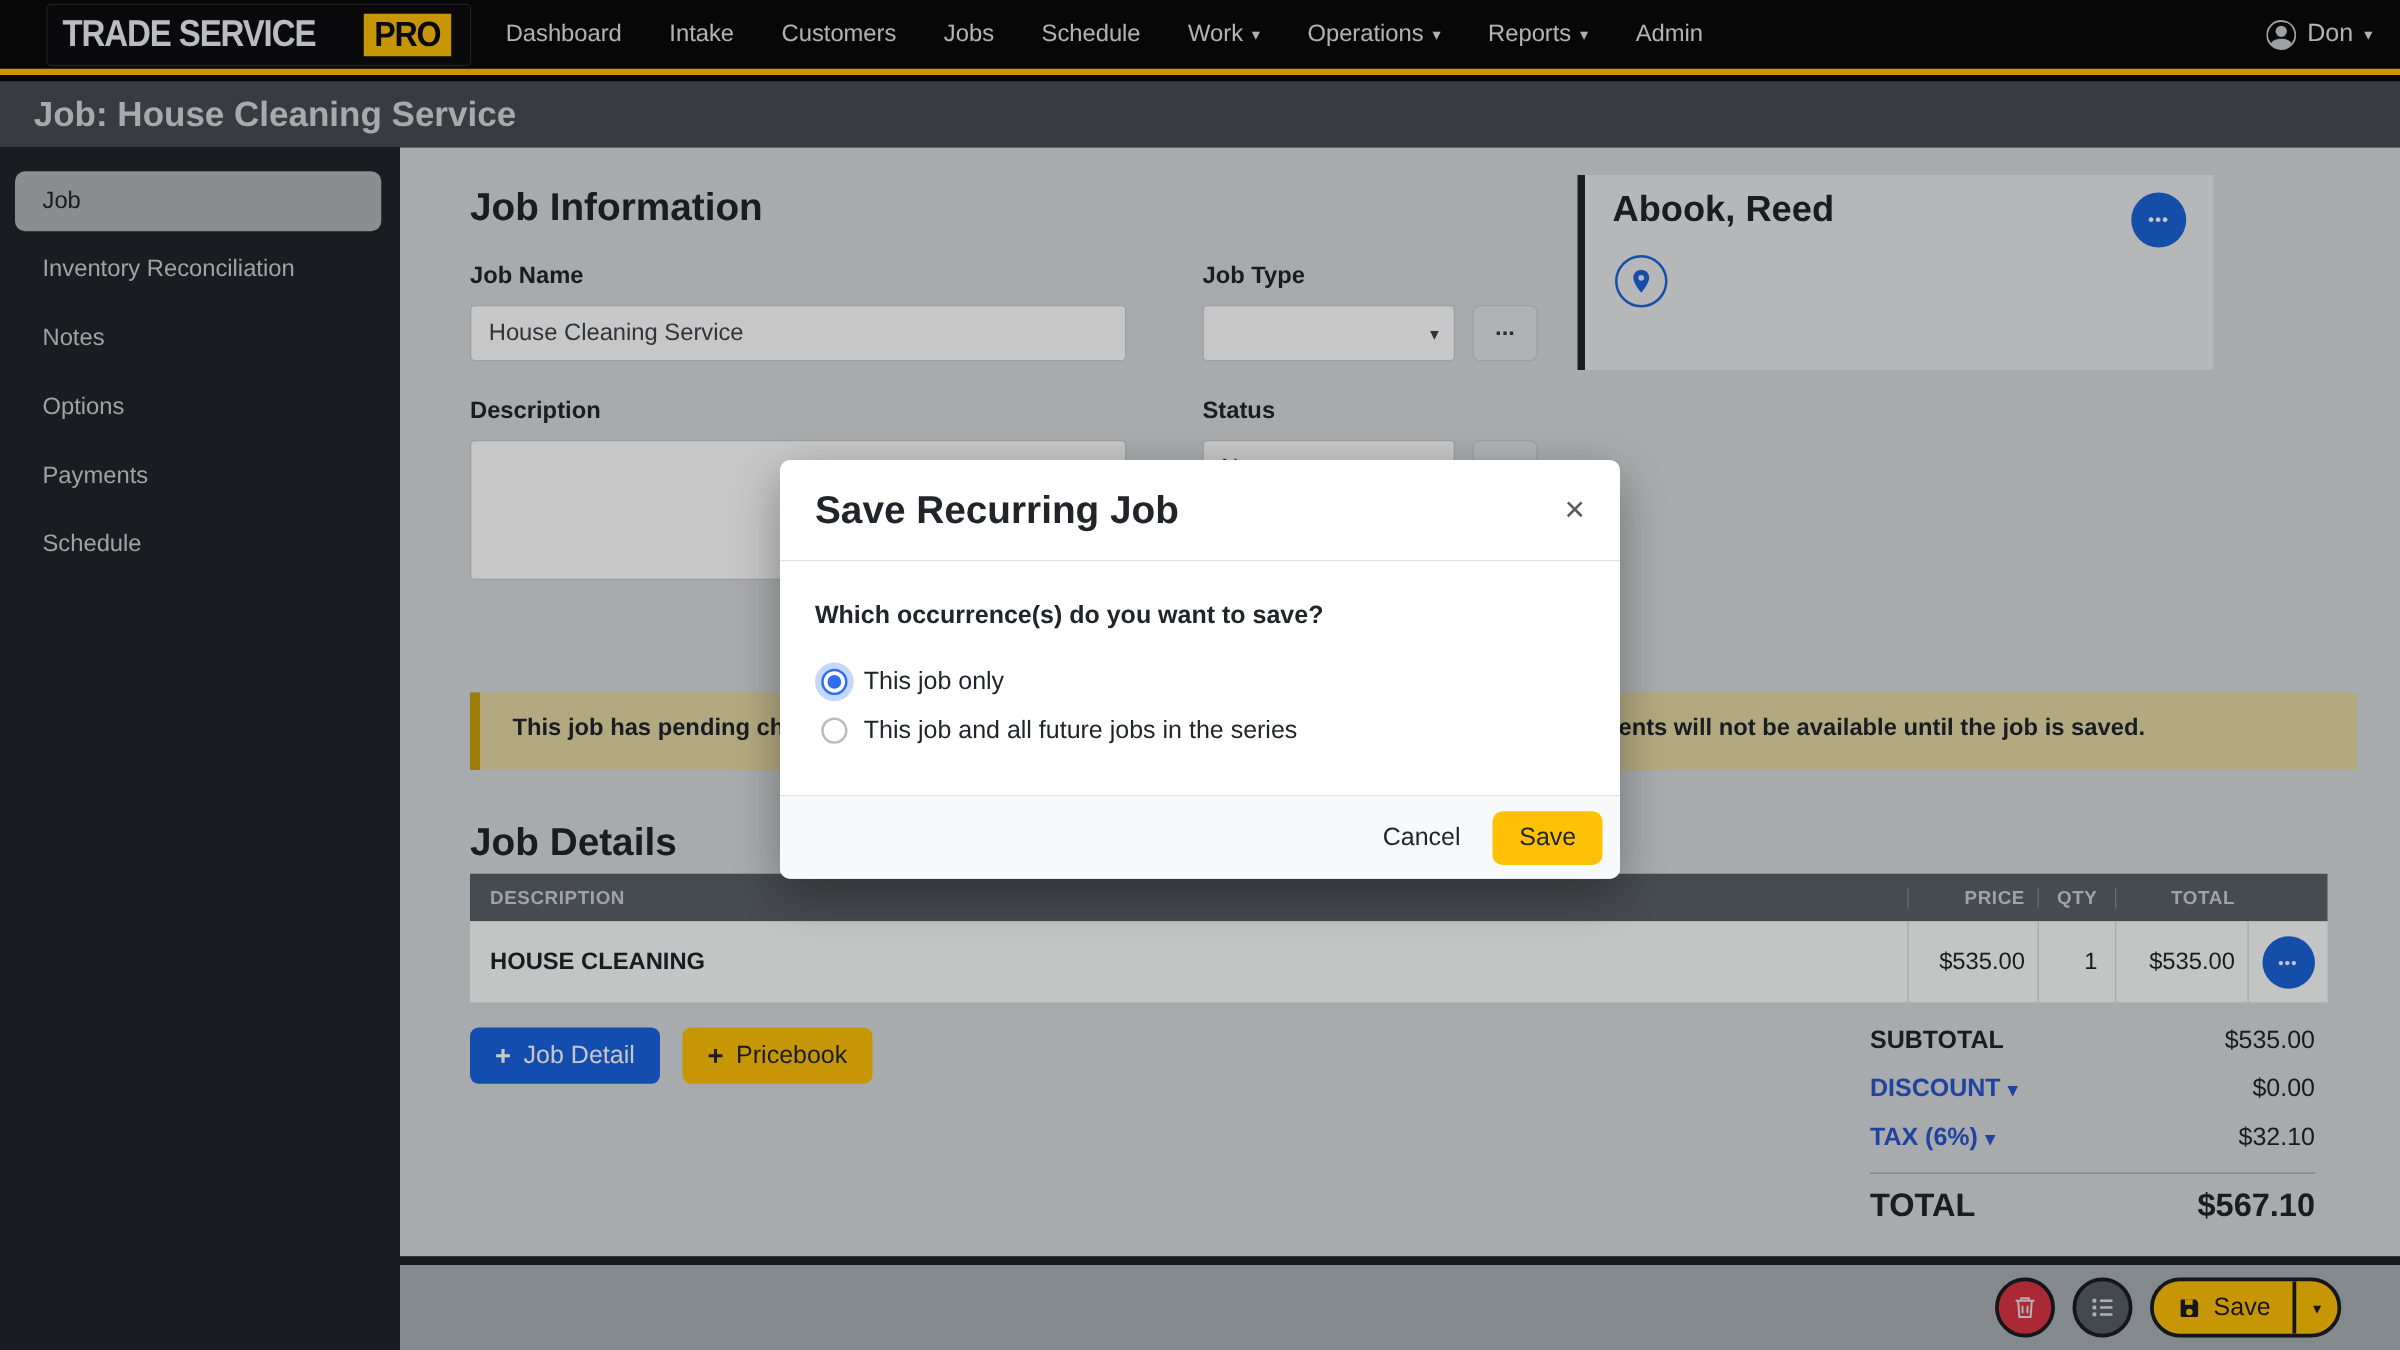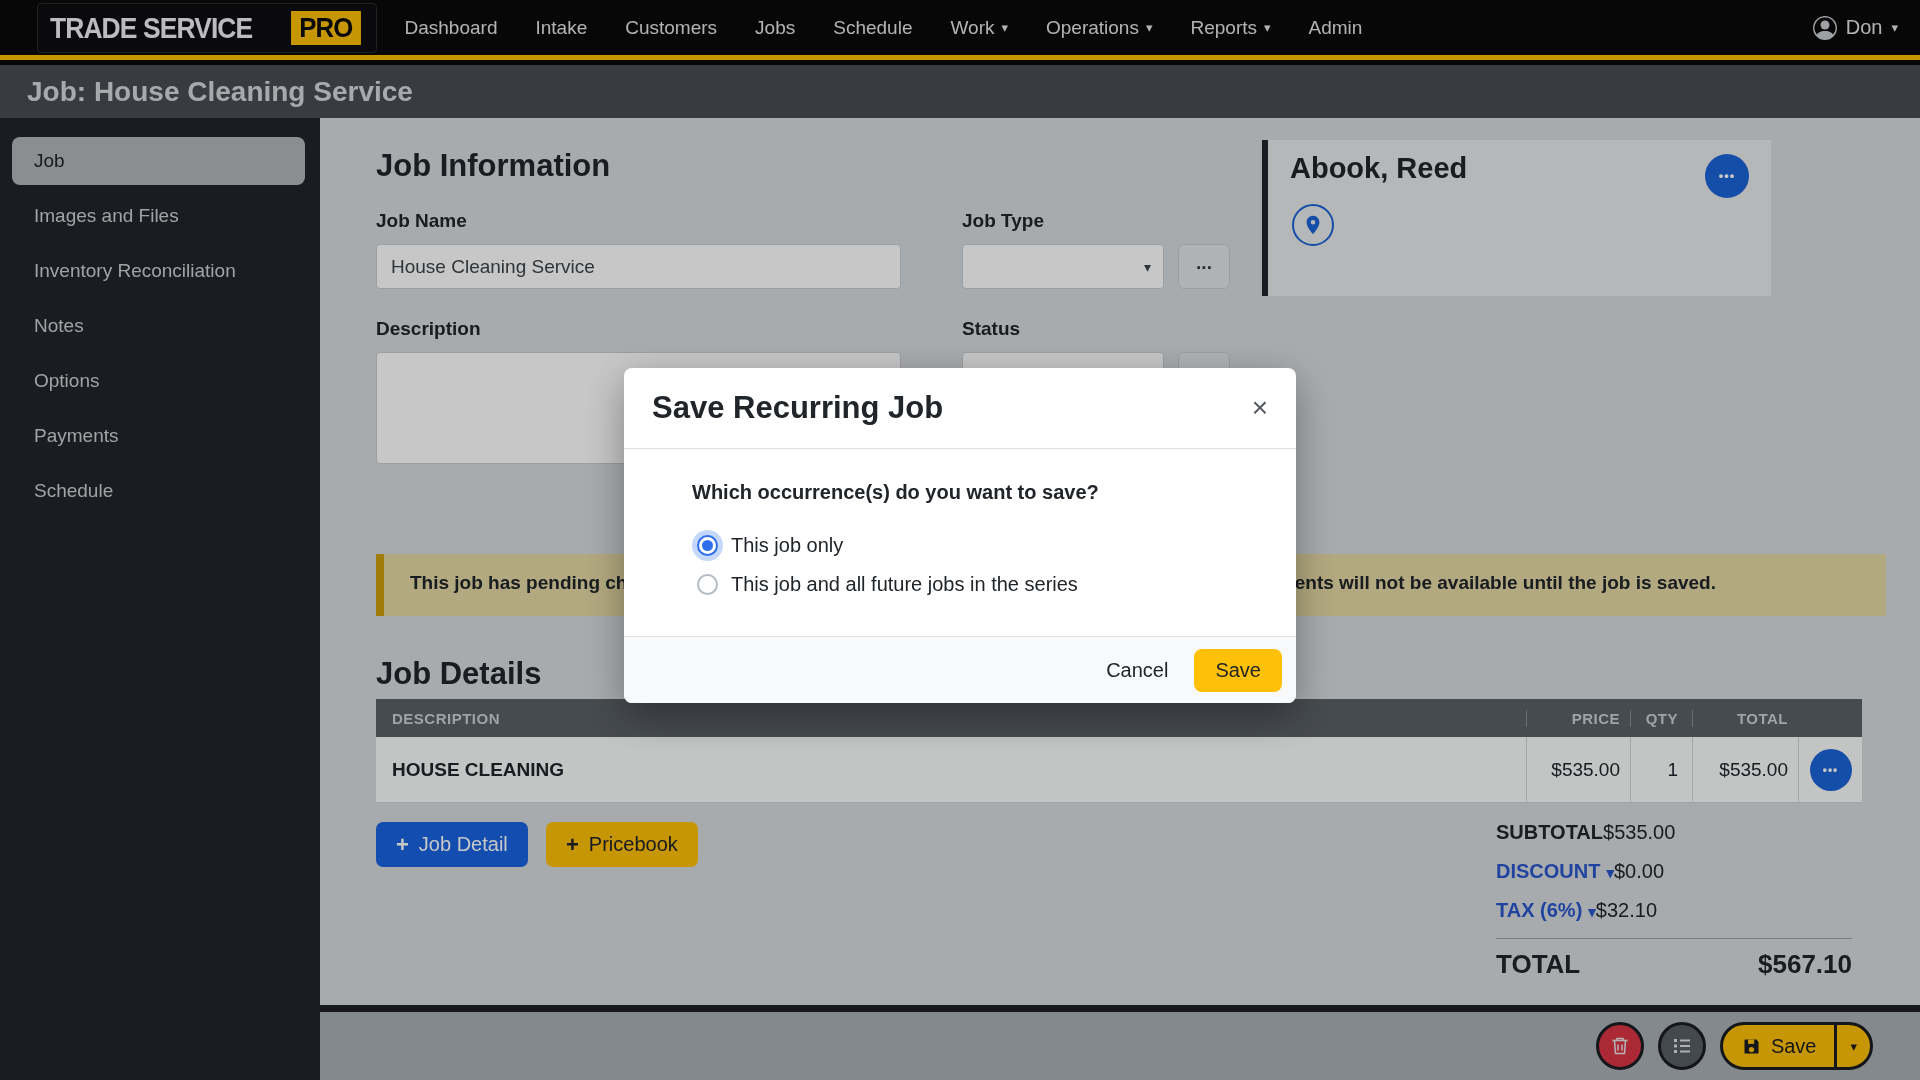--- a/index.html
+++ b/index.html
@@ -92,21 +92,21 @@
   
   .btn { position:absolute; height:45px; border:none; border-radius:7px; font-size:20px;
          display:flex; align-items:center; gap:10px; padding:0 20px; cursor:pointer;
          font-family:"Liberation Sans", sans-serif;}
   .btn-blue { left:56px; top:704px; background:#1863e0; color:#fff; }
   .btn-gold { left:226px; top:704px; background:#ffc107; color:#212529; }
   .plus { font-size:22px; font-weight:600; line-height:1;}
 
   
   .totals { position:absolute; left:1176px; top:695px; width:356px; color:#212529;}
-  .tot-row { display:flex; align-items:center; height:39px; font-size:20px;}
+  .tot-row { display:flex; justify-content:space-between; align-items:center; height:39px; font-size:20px;}
   .tot-row .lab { font-weight:700; }
   .tot-row.linky .lab { color:#2957cd; cursor:pointer; }
   .tot-row .lab .caret { font-size:15px; margin-left:6px;}
   .tot-div { border-top:1px solid #9aa0a6; margin-top:8px; }
   .tot-total { display:flex; justify-content:space-between; margin-top:10px;
                font-size:26px; font-weight:800;}
 
   
   .bottombar { position:absolute; left:0; bottom:0; width:1600px; height:75px;
                background:#aab0b5; border-top:7px solid #1e2125;
@@ -127,21 +127,21 @@
   .backdrop { position:fixed; left:0; top:0; width:1920px; height:1080px;
               background:rgba(0,0,0,0.22); z-index:50;}
   .modal { position:fixed; left:50%; transform:translateX(-50%); top:368px; width:672px;
            background:#fff; border-radius:8px; z-index:60;
            box-shadow:0 12px 40px rgba(0,0,0,.35); }
   .m-head { height:81px; display:flex; align-items:center; justify-content:space-between;
             padding:0 28px; border-bottom:1px solid #dee2e6;}
   .m-title { font-size:31px; font-weight:700; color:#212529;}
   .m-close { font-size:28px; color:#55595e; background:none; border:none; cursor:pointer;
              line-height:1; font-family:"Liberation Sans", sans-serif;}
-  .m-body { padding:26px 20px 40px 28px;margin-left:40px; }
+  .m-body { padding:26px 20px 40px 28px; }
   .m-question { font-size:20px; font-weight:600; color:#212529; margin-top:6px;}
   .radio-row { display:flex; align-items:center; gap:13px; margin-top:0; }
   .radio-group { margin-top:30px; display:flex; flex-direction:column; gap:16px; padding-left:5px;}
   .radio { width:21px; height:21px; border-radius:50%; background:#fff; position:relative; flex:none;}
   .radio.sel { border:2px solid #2f6fed; box-shadow:0 0 0 5px rgba(47,111,237,.28);}
   .radio.sel::after { content:""; position:absolute; left:3px; top:3px; width:11px; height:11px;
                       border-radius:50%; background:#2f6fed;}
   .radio.unsel { border:2px solid #b6bcc2; }
   .radio-label { font-size:20px; color:#212529; }
   .m-foot { height:67px; background:#f8f9fa; border-top:1px solid #dfe2e5;
@@ -204,21 +204,20 @@
     <span class="caret">▾</span>
   </div>
 </div>
 
 <div class="titlebar">
   <h1>Job: House Cleaning Service</h1>
 </div>
 
 <div class="sidebar">
   <div class="side-item active">Job</div>
-  <div class="side-item">Images and Files</div>
   <div class="side-item">Inventory Reconciliation</div>
   <div class="side-item">Notes</div>
   <div class="side-item">Options</div>
   <div class="side-item">Payments</div>
   <div class="side-item">Schedule</div>
 </div>
 
 <div class="main">
 
   <div class="h-section" style="left:56px; top:30px;">Job Information</div>

